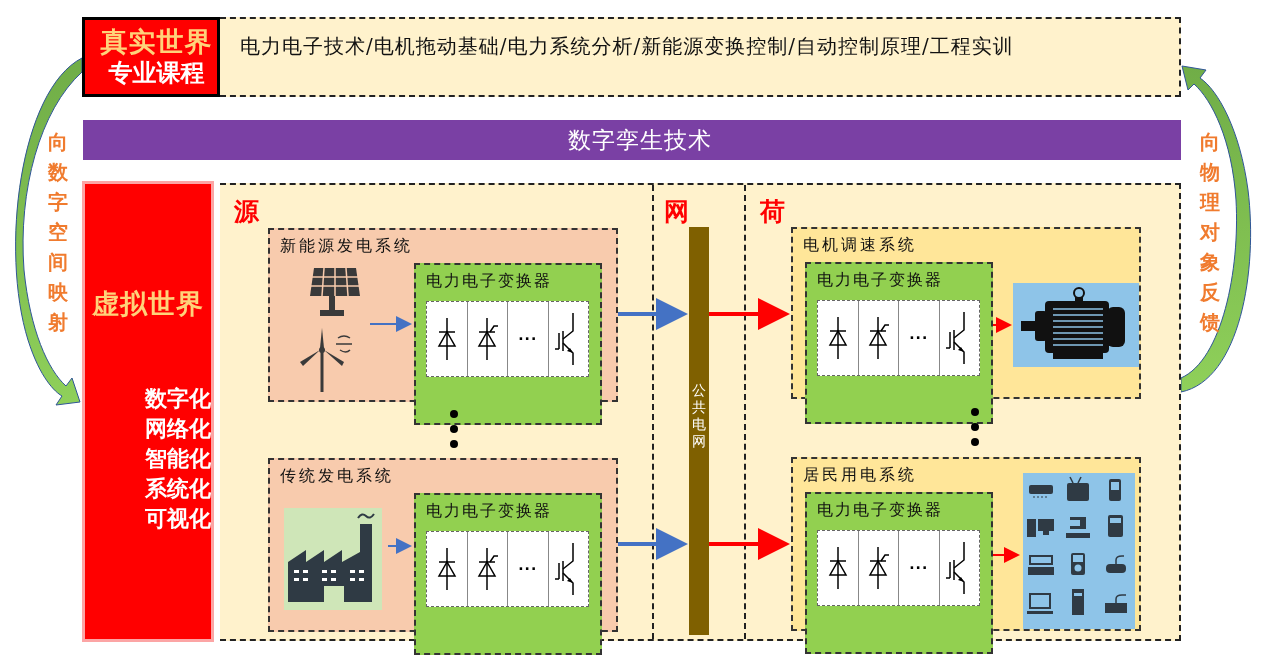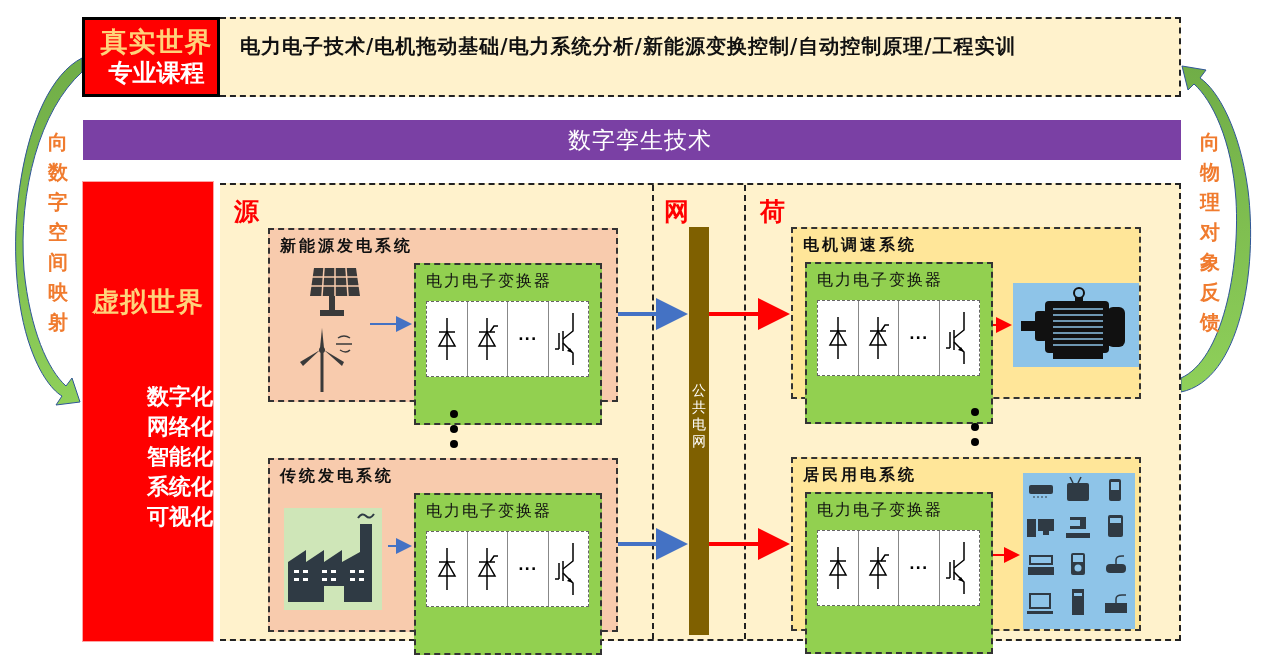--- a/index.html
+++ b/index.html
@@ -6,41 +6,41 @@
   body { width: 1269px; height: 669px; background: #ffffff; position: relative; overflow: hidden;
          font-family: "DejaVu Sans", "Liberation Sans", sans-serif; }
   .abs { position: absolute; }
 
   
   #real-label { left: 82px; top: 17px; width: 138px; height: 80px; background: #ff0000; border: 3px solid #000;
                 display: flex; flex-direction: column; align-items: center; justify-content: center; padding-left: 11px; }
   #real-label .t1 { font-size: 27px; font-weight: bold; color: #ffd27a; line-height: 32px; letter-spacing: 1px;}
   #real-label .t2 { font-size: 24px; color: #fff; line-height: 30px; font-weight: bold; }
   #courses { left: 220px; top: 17px; width: 961px; height: 80px; background: #fff2cc; border: 2px dashed #222; border-left: none;
-             padding: 12px 18px 0 20px; font-family: "DejaVu Serif", serif; font-weight: bold; font-size: 20px; line-height: 30px; color: #111;
+             padding: 12px 18px 0 20px; font-family: "DejaVu Serif", serif; font-weight: normal; font-size: 20px; line-height: 30px; color: #111;
              letter-spacing: 1px; }
 
   
   #twin-band { left: 83px; top: 120px; width: 1098px; height: 40px; background: #7a40a4; color: #fff;
                font-size: 23px; display: flex; align-items: center; justify-content: center; letter-spacing: 1px; padding-left: 16px; }
 
   
-  #virtual-box { left: 82px; top: 181px; width: 132px; height: 461px; background: #ff0000; border: 1px solid #fca5a5; }
+  #virtual-box { left: 82px; top: 181px; width: 132px; height: 461px; background: #ff0000; border: 3px solid #fca5a5; }
   #virtual-title { position: absolute; left: 0; right: 0; top: 102px; text-align: center; font-size: 27px; font-weight: bold; color: #ffd27a; letter-spacing: 1px; }
   #virtual-list { position: absolute; left: 0; right: 0; top: 200px; text-align: right; color: #fff; font-size: 22px; line-height: 30px; font-weight: bold; }
 
   
   #main-area { left: 220px; top: 183px; width: 961px; height: 458px; background: #fff2cc; border: 2px dashed #222; border-left: none; }
   .vdash { position: absolute; top: 0; bottom: 0; width: 0; border-left: 2px dashed #222; }
   .section-head { position: absolute; top: 10px; font-size: 25px; font-weight: bold; color: #ff0000; }
 
   .sys-box { position: absolute; border: 2px dashed #333; }
   .sys-box.src { background: #f8cbad; }
   .sys-box.load { background: #ffe699; }
-  .sys-title { position: absolute; left: 10px; top: 6px; font-family: "DejaVu Serif", serif; font-weight: bold; font-size: 16px; letter-spacing: 3px; color: #111; }
+  .sys-title { position: absolute; left: 10px; top: 6px; font-family: "DejaVu Serif", serif; font-weight: normal; font-size: 16px; letter-spacing: 3px; color: #111; }
 
   .conv { position: absolute; width: 188px; height: 162px; background: #92d050; border: 2px dashed #333; }
   .conv-title { position: absolute; left: 10px; top: 6px; font-family: "DejaVu Serif", serif; font-size: 16px; letter-spacing: 2px; color: #111; }
   .conv-cells { position: absolute; left: 10px; top: 36px; width: 163px; height: 76px; background: #fff; border: 1px dashed #666; display: flex; }
   .cell { flex: 1; border-right: 1px solid #888; display: flex; align-items: center; justify-content: center; }
   .cell:last-child { border-right: none; }
   .cell .dots { font-size: 14px; font-weight: bold; letter-spacing: 1px; }
 
   .bus { left: 689px; top: 227px; width: 20px; height: 408px; background: #7f6000; }
   .bus-label { position: absolute; left: 0; width: 20px; top: 155px; color: #fff; font-size: 14px; line-height: 17px; text-align: center; }

